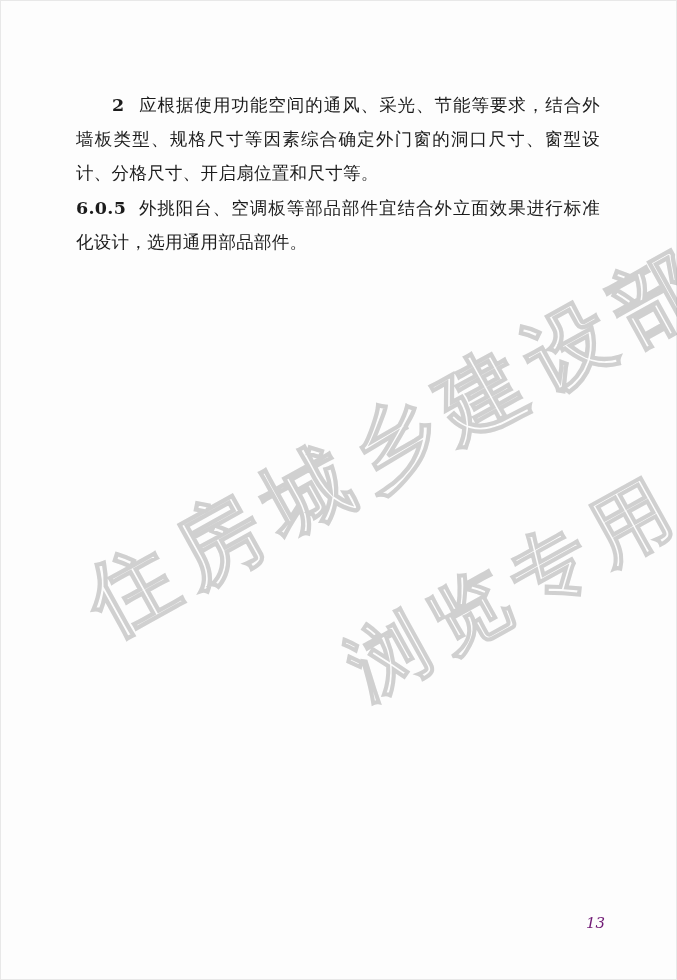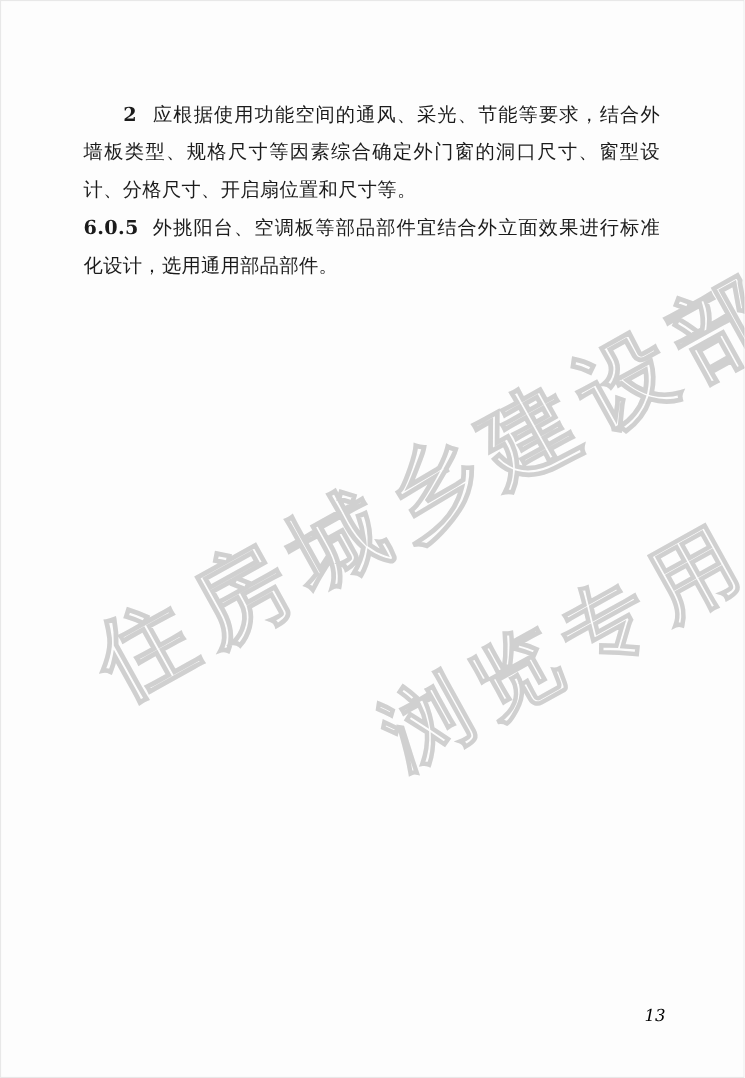--- a/index.html
+++ b/index.html
@@ -83,21 +83,21 @@
     transform: rotate(-29deg);
     transform-origin: left top;
   }
 
   .page-number {
     position: absolute;
     right: 72px;
     bottom: 48px;
     font-style: italic;
     font-size: 15px;
-    color: #000000;
+    color: #701a75;
     font-family: "DejaVu Serif", "Liberation Serif", serif;
   }
 </style>
 </head>
 <body>
 
 <div class="page">
   <div class="page-edge"></div>
 
   <div class="content">

